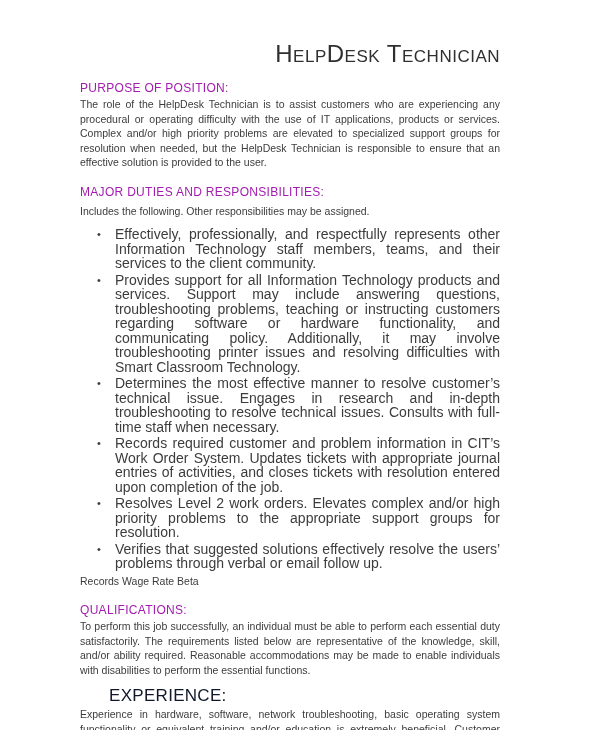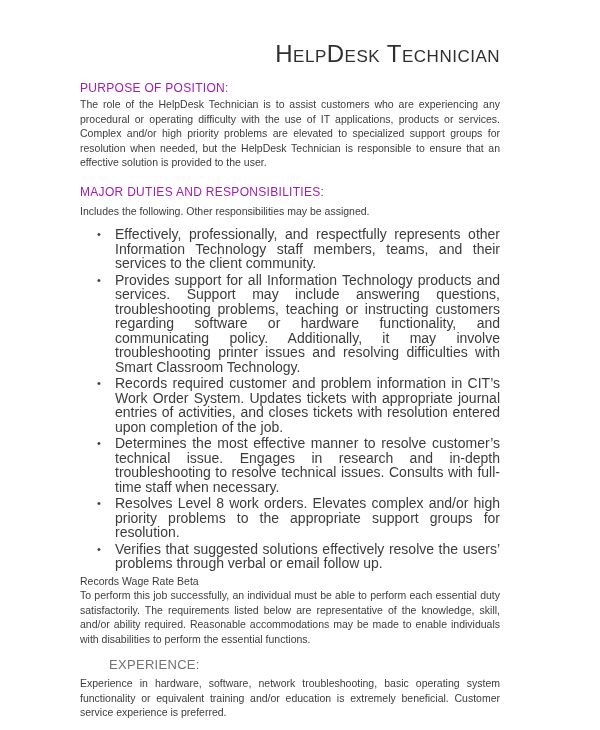--- a/index.html
+++ b/index.html
@@ -28,23 +28,23 @@
     font-weight: 400;
     font-size: 12px;
     line-height: 18px;
     color: #a21caf;
     letter-spacing: 0.3px;
     margin-top: 13px;
   }
   .h-main.first { margin-top: 11px; }
   .h-sub {
     font-weight: 400;
-    font-size: 13px;
+    font-size: 17px;
     line-height: 16px;
-    color: #737373;
+    color: #0f172a;
     letter-spacing: 0.3px;
     padding-left: 29px;
     margin-top: 11px;
   }
   .body-text {
     font-size: 10.5px;
     line-height: 14.5px;
     color: #3c3c3c;
     text-align: justify;
   }
@@ -82,32 +82,33 @@
     <div class="h-main first">PURPOSE OF POSITION:</div>
     <p class="body-text">The role of the HelpDesk Technician is to assist customers who are experiencing any procedural or operating difficulty with the use of IT applications, products or services. Complex and/or high priority problems are elevated to specialized support groups for resolution when needed, but the HelpDesk Technician is responsible to ensure that an effective solution is provided to the user.</p>
   </div>
 
   <div>
     <div class="h-main">MAJOR DUTIES AND RESPONSIBILITIES:</div>
     <p class="body-text tight">Includes the following. Other responsibilities may be assigned.</p>
     <ul class="bullets">
       <li>Effectively, professionally, and respectfully represents other Information Technology staff members, teams, and their services to the client community.</li>
       <li>Provides support for all Information Technology products and services. Support may include answering questions, troubleshooting problems, teaching or instructing customers regarding software or hardware functionality, and communicating policy. Additionally, it may involve troubleshooting printer issues and resolving difficulties with Smart Classroom Technology.</li>
+      <li>Determines the most effective manner to resolve customer’s technical issue. Engages in research and in-depth troubleshooting to resolve technical issues. Consults with full-time staff when necessary.</li>
       <li>Records required customer and problem information in CIT’s Work Order System. Updates tickets with appropriate journal entries of activities, and closes tickets with resolution entered upon completion of the job.</li>
-      <li>Determines the most effective manner to resolve customer’s technical issue. Engages in research and in-depth troubleshooting to resolve technical issues. Consults with full-time staff when necessary.</li>
-      <li>Resolves Level 8 work orders. Elevates complex and/or high priority problems to the appropriate support groups for resolution.</li>
+      <li>Resolves Level 2 work orders. Elevates complex and/or high priority problems to the appropriate support groups for resolution.</li>
       <li>Verifies that suggested solutions effectively resolve the users’ problems through verbal or email follow up.</li>
     </ul>
   </div>
 
   <div>
     <p class="body-text tight">Records Wage Rate Beta</p>
   </div>
 
   <div>
+    <div class="h-main">QUALIFICATIONS:</div>
     <p class="body-text">To perform this job successfully, an individual must be able to perform each essential duty satisfactorily. The requirements listed below are representative of the knowledge, skill, and/or ability required. Reasonable accommodations may be made to enable individuals with disabilities to perform the essential functions.</p>
 
     <div>
       <div class="h-sub">EXPERIENCE:</div>
       <p class="body-text tight">Experience in hardware, software, network troubleshooting, basic operating system functionality or equivalent training and/or education is extremely beneficial. Customer service experience is preferred.</p>
     </div>
 
   </div>
 
 </div>

